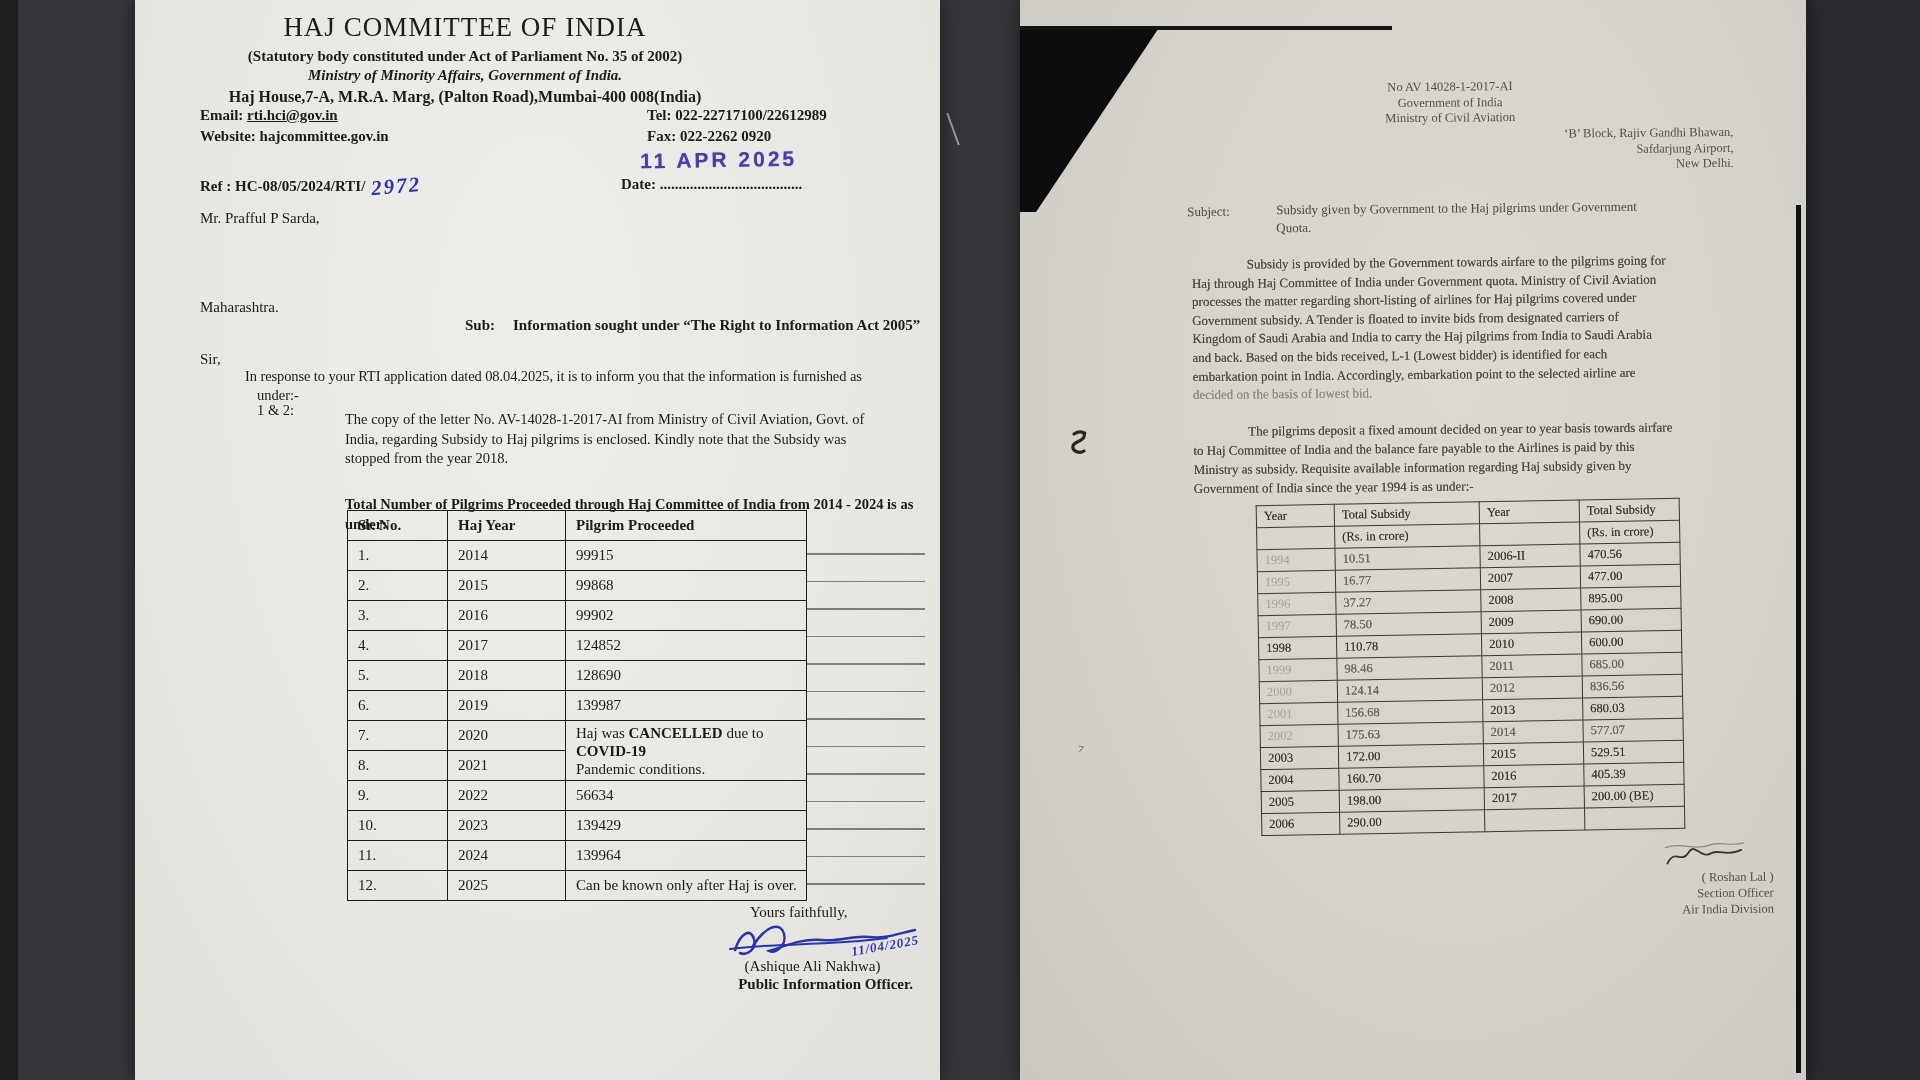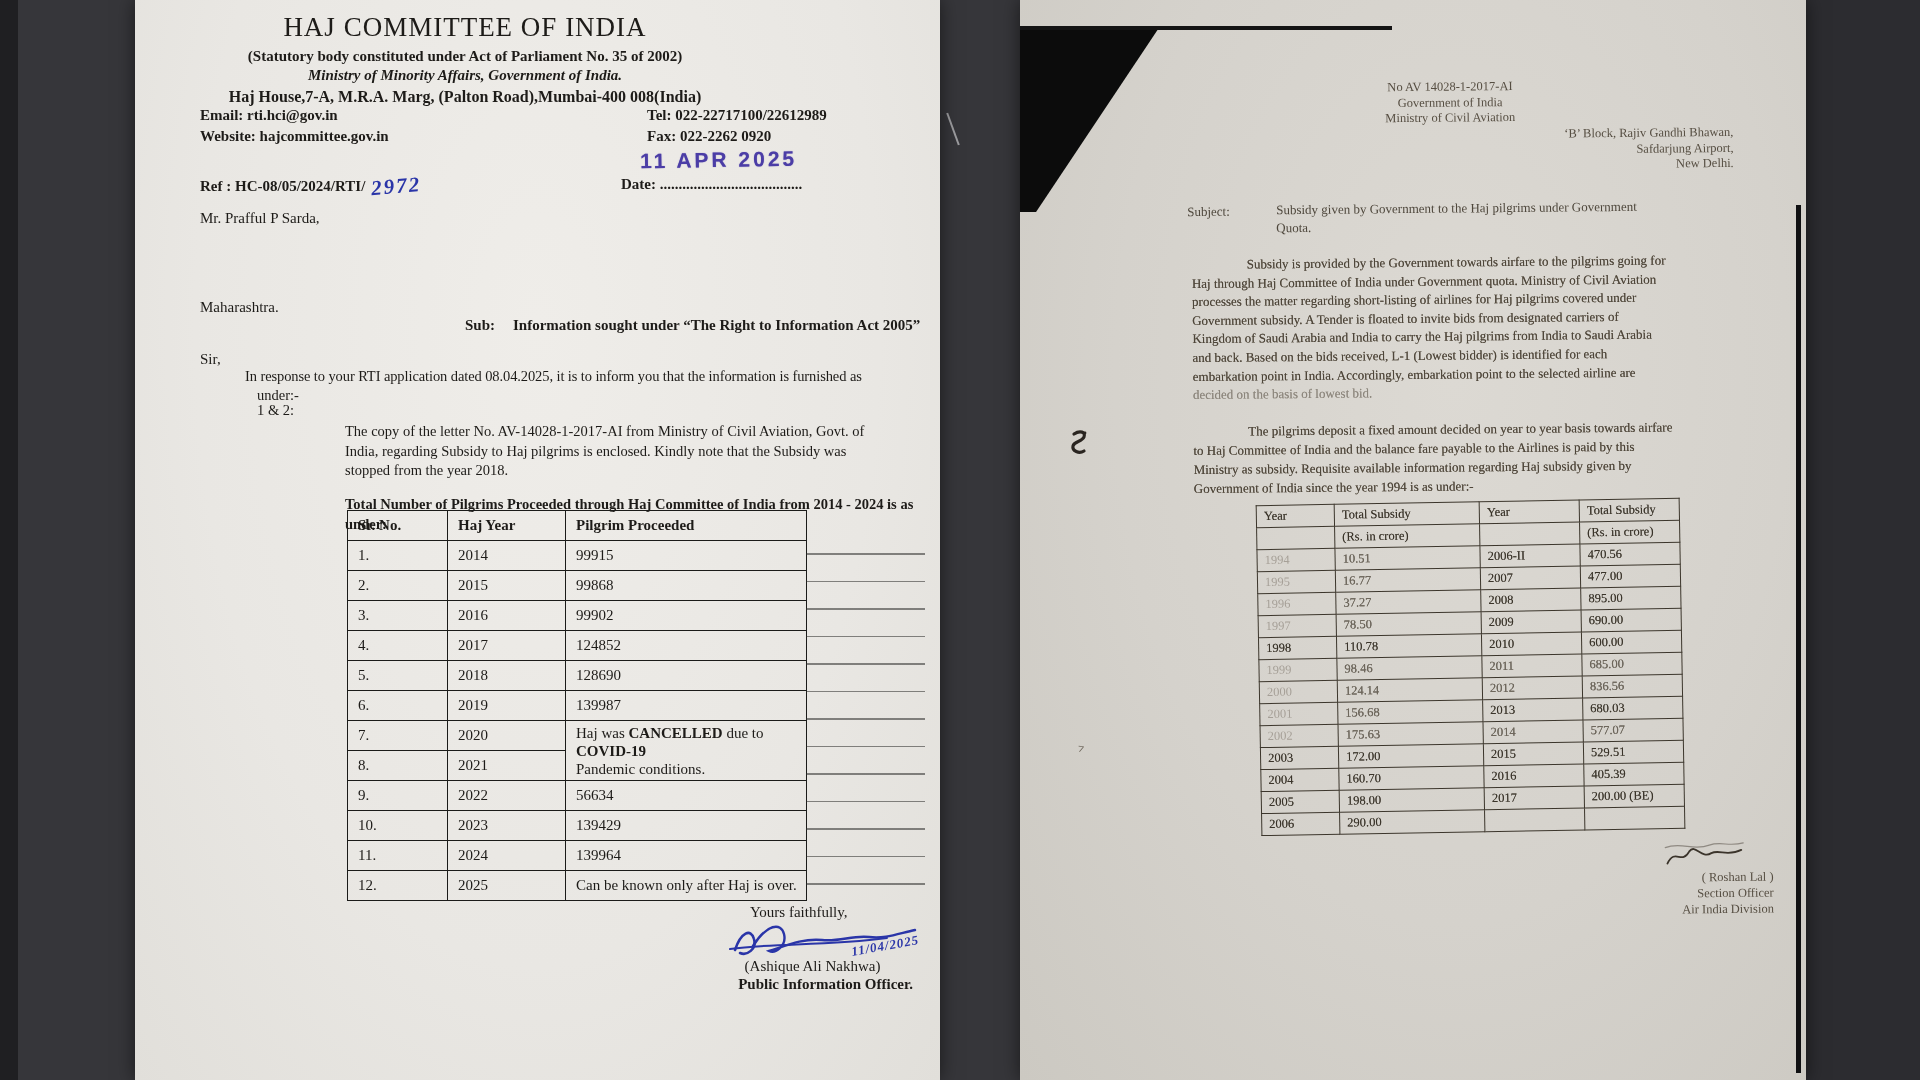--- a/index.html
+++ b/index.html
@@ -28,41 +28,41 @@
   }
 
   
   .lp-header{left:0;top:12px;width:660px;text-align:center;}
   .lp-title{font-size:27px;font-weight:normal;letter-spacing:1px;}
   .lp-sub1{font-size:15px;font-weight:bold;margin-top:5px;}
   .lp-sub2{font-size:15px;font-weight:bold;margin-top:2px;font-style:italic;}
   .lp-sub3{font-size:16px;font-weight:bold;margin-top:4px;}
   .contact-left{left:65px;top:105px;font-size:15px;font-weight:bold;line-height:21px;}
   .contact-right{left:512px;top:105px;font-size:15px;font-weight:bold;line-height:21px;}
-  .u{}
+  .u{text-decoration:underline;}
   .stamp{
     left:505px;top:148px;font-family:"Liberation Sans","DejaVu Sans",sans-serif;
     font-size:21px;font-weight:bold;letter-spacing:3px;color:#4b3da6;
     transform:rotate(-1deg);text-shadow:0 0 1px rgba(75,61,166,.6);
   }
   .ref-row{left:65px;top:172px;font-size:15px;font-weight:bold;white-space:nowrap;}
   .hand{
     display:inline-block;color:#2a35a8;font-size:21px;font-style:italic;
     transform:rotate(-5deg) translateY(2px);margin-left:6px;letter-spacing:2px;
   }
   .date-row{left:486px;top:176px;font-size:15px;font-weight:bold;white-space:nowrap;}
   .recipient{left:65px;top:210px;font-size:15px;}
   .state{left:65px;top:299px;font-size:15px;}
   .sub-row{left:330px;top:317px;font-size:15px;font-weight:bold;white-space:nowrap;}
   .sub-row .sub-text{margin-left:18px;}
   .salutation{left:65px;top:351px;font-size:15px;}
   .resp1{left:110px;top:368px;font-size:14.5px;white-space:nowrap;letter-spacing:-.1px;}
   .resp2{left:122px;top:387px;font-size:14.5px;}
   .resp3{left:122px;top:402px;font-size:14.5px;}
-  .para1{left:210px;top:422px;width:590px;font-size:14.5px;line-height:19.5px;}
+  .para1{left:210px;top:410px;width:590px;font-size:14.5px;line-height:19.5px;}
   .t-intro{left:210px;top:495px;width:590px;font-size:14.5px;font-weight:bold;line-height:19.5px;}
   .tl{white-space:nowrap;}
 
   
   .pilgrims-table{left:212px;top:510px;border-collapse:collapse;table-layout:fixed;}
   .pilgrims-table td,.pilgrims-table th{
     border:1.6px solid #1b1b19;font-size:15px;text-align:left;
     padding:2px 4px 2px 10px;height:25px;font-weight:normal;
   }
   .pilgrims-table th{font-weight:bold;}

